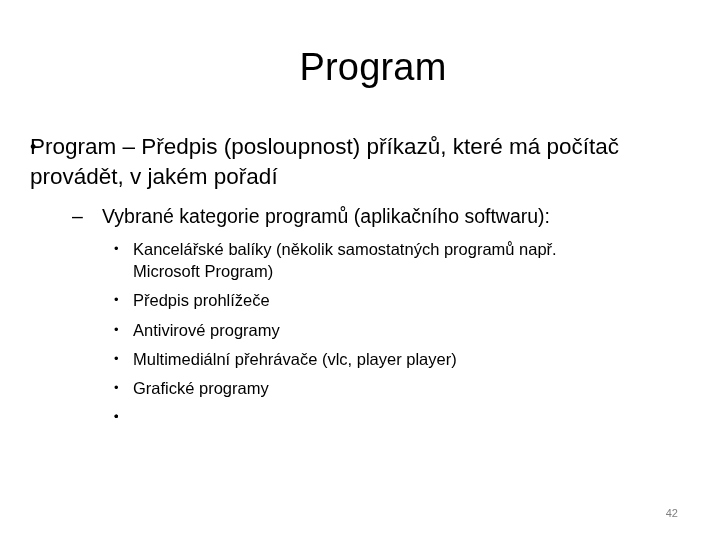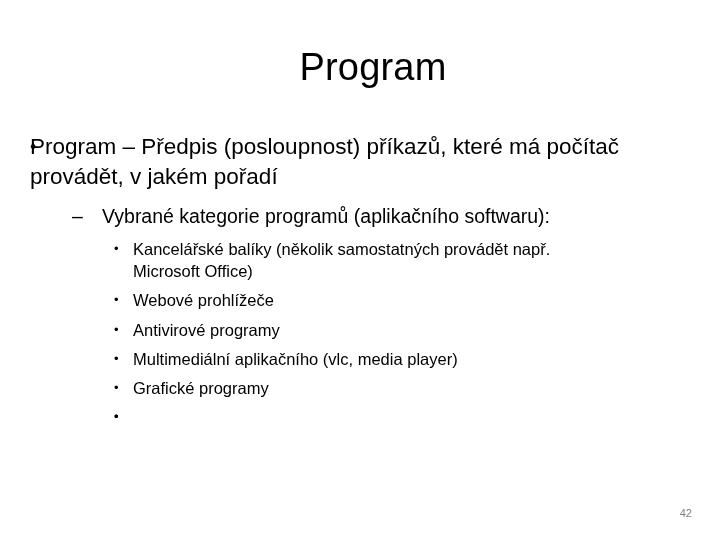--- a/index.html
+++ b/index.html
@@ -25,43 +25,43 @@
   }
   .l2 .dash { position: absolute; left: 0; top: 0; }
   .l2 .text { margin-left: 30px; display: block; }
   .l3list {
     position: absolute; left: 114px; top: 238px; width: 460px; margin: 0; padding: 0; list-style: none;
     font-size: 16.5px;
   }
   .l3list li { position: relative; padding-left: 19px; line-height: 22px; margin-bottom: 7.3px; }
   .l3list li .b { position: absolute; left: 0; top: 0; font-size: 13px; }
   .pagenum {
-    position: absolute; right: 28px; top: 507px; font-size: 11px; color: #7f7f7f;
+    position: absolute; right: 42px; top: 507px; font-size: 11px; color: #7f7f7f;
   }
 </style>
 </head>
 <body>
 
 <div class="slide">
   <div class="title">Program</div>
 
   <div class="l1">
     <span class="bullet">•</span>
     <span class="text">Program – Předpis (posloupnost) příkazů, které má počítač provádět, v jakém pořadí</span>
   </div>
 
   <div class="l2">
     <span class="dash">–</span>
     <span class="text">Vybrané kategorie programů (aplikačního softwaru):</span>
   </div>
 
   <ul class="l3list">
-    <li><span class="b">•</span><span>Kancelářské balíky (několik samostatných provádět např. Microsoft Office)</span></li>
-    <li><span class="b">•</span><span>Webové prohlížeče</span></li>
+    <li><span class="b">•</span><span>Kancelářské balíky (několik samostatných programů např. Microsoft Program)</span></li>
+    <li><span class="b">•</span><span>Předpis prohlížeče</span></li>
     <li><span class="b">•</span><span>Antivirové programy</span></li>
-    <li><span class="b">•</span><span>Multimediální aplikačního (vlc, media player)</span></li>
+    <li><span class="b">•</span><span>Multimediální přehrávače (vlc, player player)</span></li>
     <li><span class="b">•</span><span>Grafické programy</span></li>
     <li><span class="b">•</span></li>
     <li><span class="b">•</span></li>
   </ul>
 
   <div class="pagenum">42</div>
 </div>
 
 </body></html>

